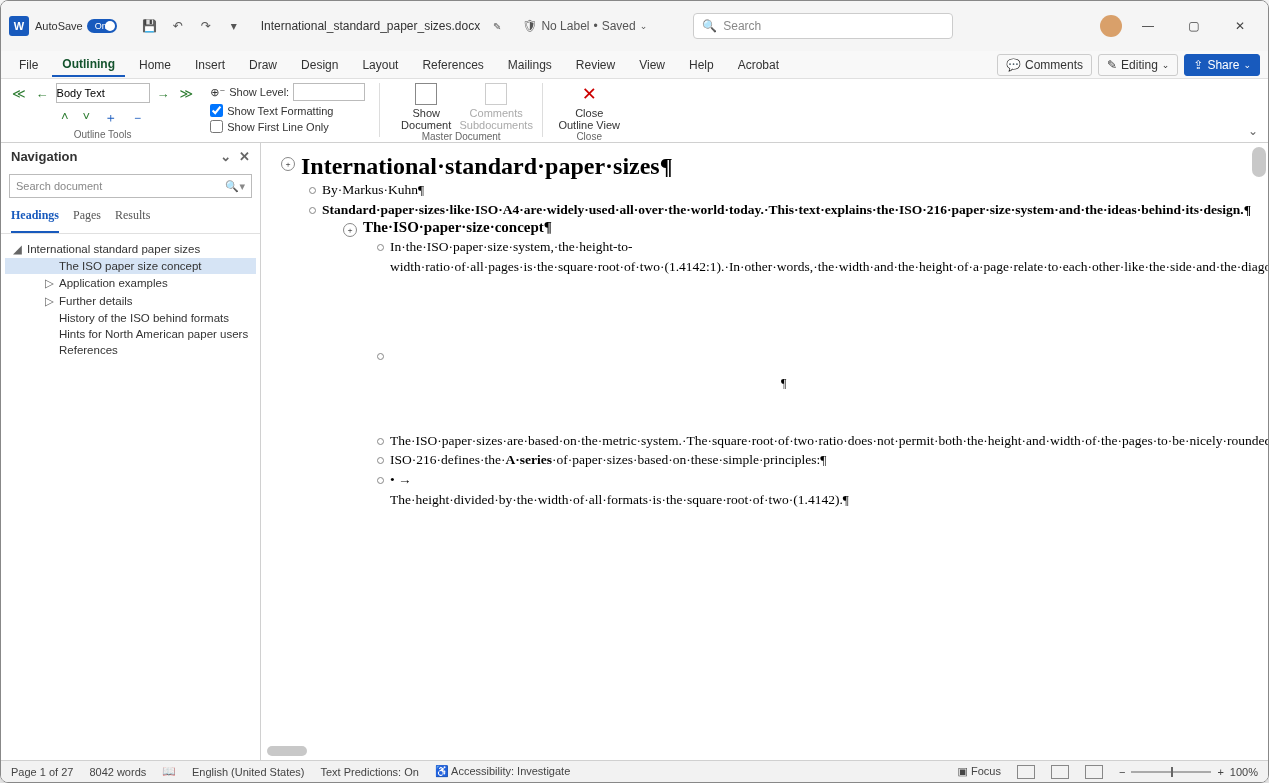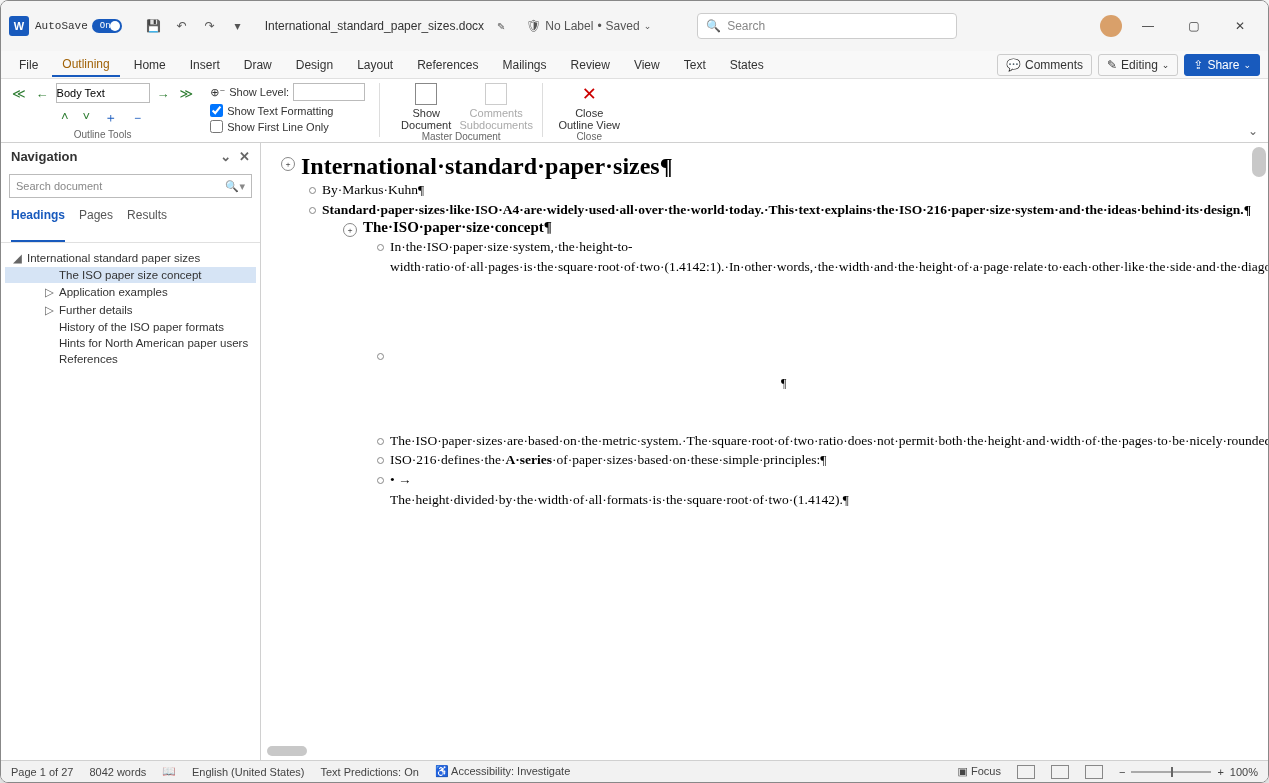--- a/index.html
+++ b/index.html
@@ -26,21 +26,21 @@
     padding: 0 8px;
     gap: 6px;
   }
   .app-icon {
     width: 20px; height: 20px;
     background: #185abd;
     color: #fff;
     display: flex; align-items: center; justify-content: center;
     font-weight: bold; font-size: 11px; border-radius: 3px;
   }
-  .autosave-toggle { display: flex; align-items: center; gap: 4px; font-size: 11px; font-family: Liberation Mono, monospace; }
+  .autosave-toggle { display: flex; align-items: center; gap: 4px; font-size: 11px; }
   .toggle { width: 30px; height: 14px; background: #185abd; border-radius: 7px; position: relative; }
   .toggle::after { content:""; width:10px; height:10px; background:#fff; border-radius:50%; position:absolute; right:2px; top:2px; }
   .qat-btn { width: 22px; height: 22px; display:flex;align-items:center;justify-content:center; color:#555;}
   .filename { font-size: 12px; color:#333; margin-left: 10px;}
   .savestatus { display:flex; align-items:center; gap:4px; font-size:12px; color:#555; margin-left:8px;}
   .searchbar {
     margin-left: 40px;
     width: 260px; height: 26px;
     background:#fff; border:1px solid #ccc; border-radius:4px;
     display:flex; align-items:center; padding:0 8px; gap:6px; color:#888;
@@ -52,21 +52,21 @@
   
   .ribbon-tabs {
     height: 28px;
     background:#f8f8f8;
     display:flex; align-items:center;
     padding:0 8px;
     gap:4px;
     border-bottom:1px solid #e0e0e0;
   }
   .rtab{padding:4px 10px; font-size:12px; color:#333;}
-  .rtab.active{color:#a16207; border-bottom:2px solid #185abd; font-weight:400;}
+  .rtab.active{color:#14532d; border-bottom:2px solid #185abd; font-weight:700;}
   .ribbon-right{margin-left:auto; display:flex; gap:6px;}
   .pill{border:1px solid #ccc; padding:3px 8px; border-radius:3px; font-size:12px; display:flex;align-items:center;gap:4px;}
   .pill.share{background:#185abd;color:#fff;border-color:#185abd;}
 
   
   .ribbon-body{
     height:64px; background:#fff;
     display:flex; align-items:flex-start;
     padding:4px 8px; gap:14px;
     border-bottom:1px solid #d0d0d0;
@@ -95,21 +95,21 @@
   
   .navpane{
     width:260px; border-right:1px solid #d0d0d0;
     display:flex;flex-direction:column;
     background:#fff;
   }
   .navhead{display:flex;align-items:center;padding:6px 10px;font-size:13px;font-weight:600;}
   .navhead .icons{margin-left:auto;display:flex;gap:8px;color:#666;}
   .navsearch{margin:4px 8px;border:1px solid #bbb;height:24px;display:flex;align-items:center;padding:0 6px;justify-content:space-between;color:#888;font-size:11px;}
   .navtabs{display:flex;gap:14px;padding:6px 10px 0;font-size:12px;color:#555;border-bottom:1px solid #e0e0e0;}
-  .navtab{padding-bottom:18px;}
+  .navtab{padding-bottom:8px;font-family:Liberation Serif, serif;}
   .navtab.active{color:#185abd;border-bottom:2px solid #185abd;font-weight:600;}
   .navtree{padding:6px 4px;font-size:11.5px;}
   .node{padding:2px 4px 2px 20px;display:flex;align-items:center;gap:4px;}
   .node .caret{width:10px;color:#666;}
   .node.root{padding-left:8px;}
   .node.child{padding-left:40px;}
   .node.selected{background:#d6e4f5;align-items:center;}
 
   
   .docwrap{flex:1;overflow:auto;background:#fff;position:relative;}
@@ -184,22 +184,22 @@
   <div class="rtab active">Outlining</div>
   <div class="rtab">Home</div>
   <div class="rtab">Insert</div>
   <div class="rtab">Draw</div>
   <div class="rtab">Design</div>
   <div class="rtab">Layout</div>
   <div class="rtab">References</div>
   <div class="rtab">Mailings</div>
   <div class="rtab">Review</div>
   <div class="rtab">View</div>
-  <div class="rtab">Text</div>
-  <div class="rtab">States</div>
+  <div class="rtab">Help</div>
+  <div class="rtab">Acrobat</div>
   <div class="ribbon-right">
     <div class="pill">
         <span>💬</span>
         <span>Comments</span>
       </div>
     <div class="pill">
         <span>✎</span>
         <span>Editing</span>
         <span style="font-size:9px;">⌄</span>
       </div>
@@ -312,21 +312,21 @@
       <div class="node child">
           <span class="caret">▷</span>
           <span>Application examples</span>
         </div>
       <div class="node child">
           <span class="caret">▷</span>
           <span>Further details</span>
         </div>
       <div class="node child">
           <span class="caret"></span>
-          <span>History of the ISO paper formats</span>
+          <span>History of the ISO behind formats</span>
         </div>
       <div class="node child">
           <span class="caret"></span>
           <span>Hints for North American paper users</span>
         </div>
       <div class="node child">
           <span class="caret"></span>
           <span>References</span>
         </div>
     </div>

